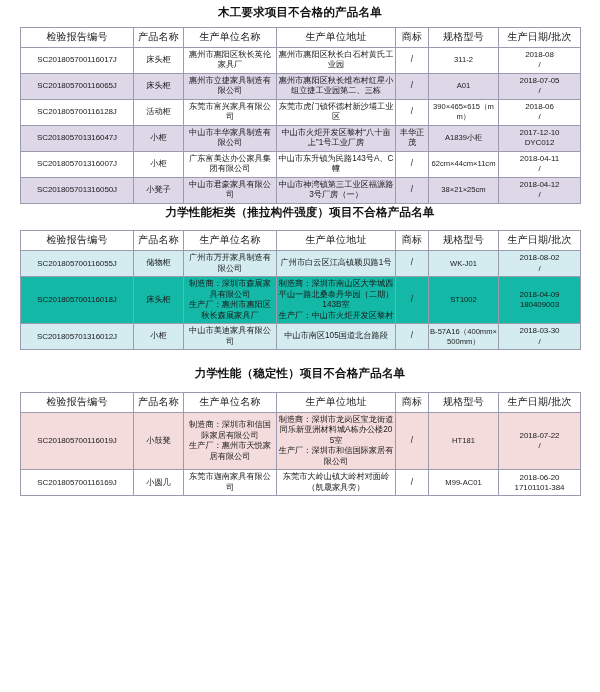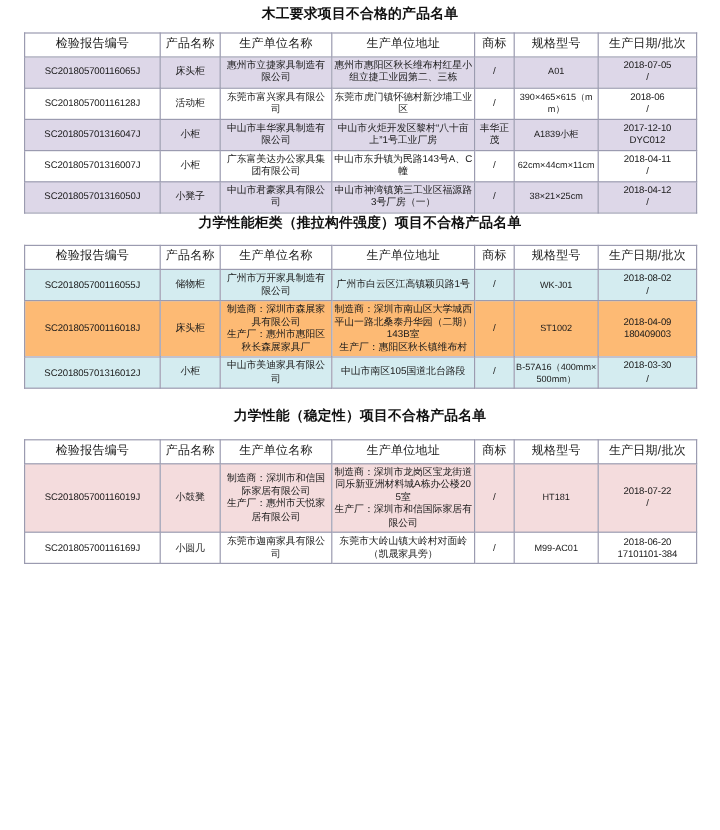--- a/index.html
+++ b/index.html
@@ -67,21 +67,21 @@
   
   .t1 td, .t1 th { border-color: #a9a4bd; }
   .t1 th { background: #ffffff; }
   .t1 tr.alt td { background: #ddd7e8; }
   .t1 tr.plain td { background: #ffffff; }
 
   
   .t2 td, .t2 th { border-color: #8fb4bd; }
   .t2 th { background: #ffffff; }
   .t2 tr.alt td { background: #d4ecf0; }
-  .t2 tr.plain td { background: #fdba74; }
+  .t2 tr.plain td { background: #14b8a6; }
 
   
   .t3 td, .t3 th { border-color: #c2a1a4; }
   .t3 th { background: #ffffff; }
   .t3 tr.alt td { background: #f4dcdd; }
   .t3 tr.plain td { background: #ffffff; }
 
   .num { font-family: "Liberation Sans", sans-serif; letter-spacing: -0.1px; font-size: 8px;}
   .dim { font-size: 7.6px; }
   .mline { white-space: pre-line; }
@@ -107,20 +107,30 @@
         <th>检验报告编号</th>
         <th>产品名称</th>
         <th>生产单位名称</th>
         <th>生产单位地址</th>
         <th>商标</th>
         <th>规格型号</th>
         <th>生产日期/批次</th>
       </tr>
     </thead>
     <tbody>
+      <tr class="plain">
+        <td class="num">SC201805700116017J</td>
+        <td>床头柜</td>
+        <td>惠州市惠阳区秋长英伦家具厂</td>
+        <td>惠州市惠阳区秋长白石村黄氏工业园</td>
+        <td>/</td>
+        <td class="dim">311-2</td>
+        <td class="num mline">2018-08
+/</td>
+      </tr>
       <tr class="alt">
         <td class="num">SC201805700116065J</td>
         <td>床头柜</td>
         <td>惠州市立捷家具制造有限公司</td>
         <td>惠州市惠阳区秋长维布村红星小组立捷工业园第二、三栋</td>
         <td>/</td>
         <td class="dim">A01</td>
         <td class="num mline">2018-07-05
 /</td>
       </tr>
@@ -199,21 +209,21 @@
         <td class="dim">WK-J01</td>
         <td class="num mline">2018-08-02
 /</td>
       </tr>
       <tr class="plain">
         <td class="num">SC201805700116018J</td>
         <td>床头柜</td>
         <td class="mline">制造商：深圳市森展家具有限公司
 生产厂：惠州市惠阳区秋长森展家具厂</td>
         <td class="mline">制造商：深圳市南山区大学城西平山一路北桑泰丹华园（二期）143B室
-生产厂：惠阳区秋长镇维布村</td>
+生产厂：中山市火炬开发区黎村</td>
         <td>/</td>
         <td class="dim">ST1002</td>
         <td class="num mline">2018-04-09
 180409003</td>
       </tr>
       <tr class="alt">
         <td class="num">SC201805701316012J</td>
         <td>小柜</td>
         <td>中山市美迪家具有限公司</td>
         <td>中山市南区105国道北台路段</td>

